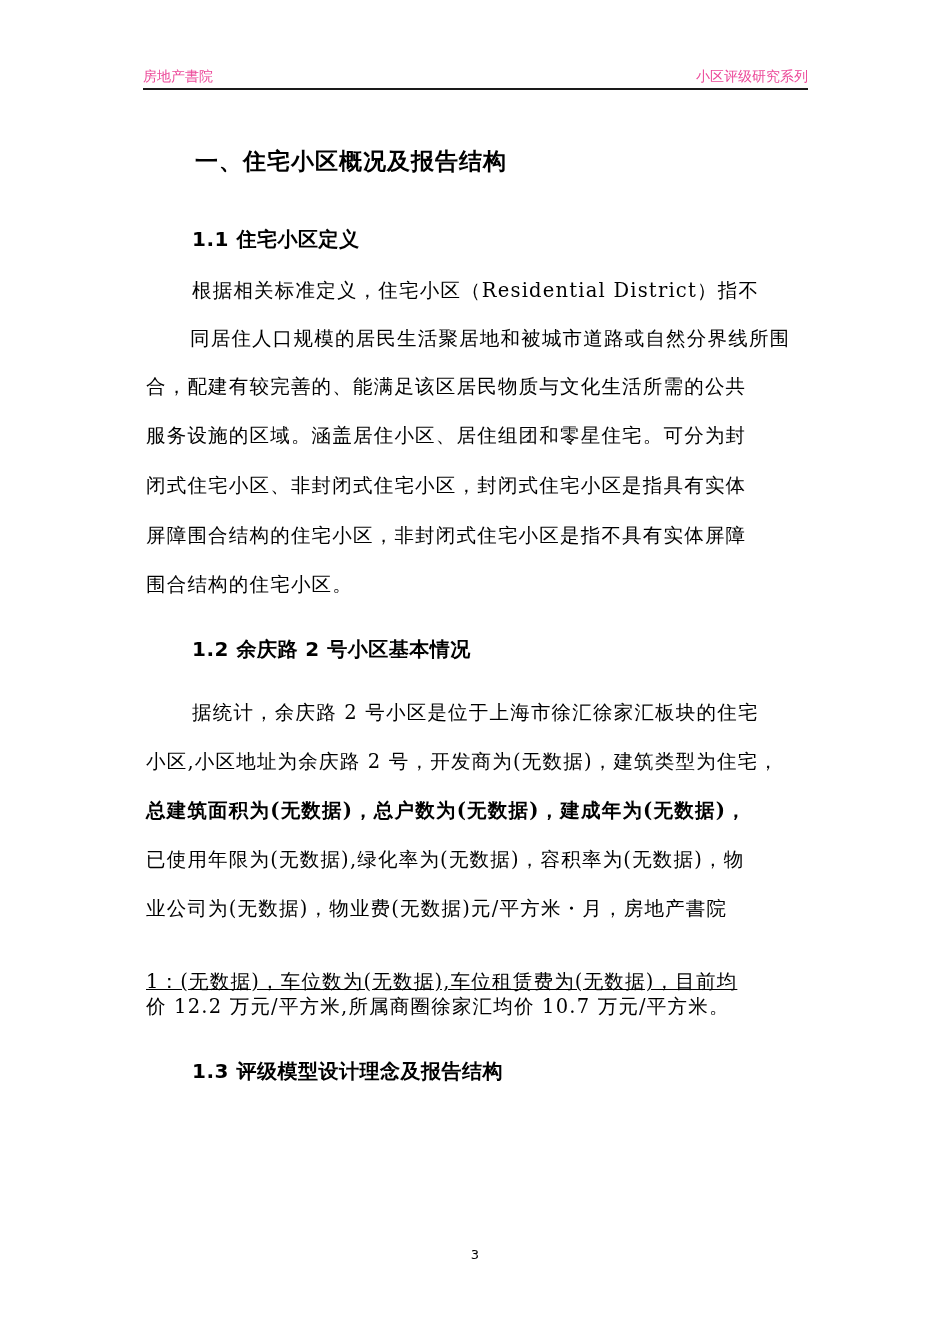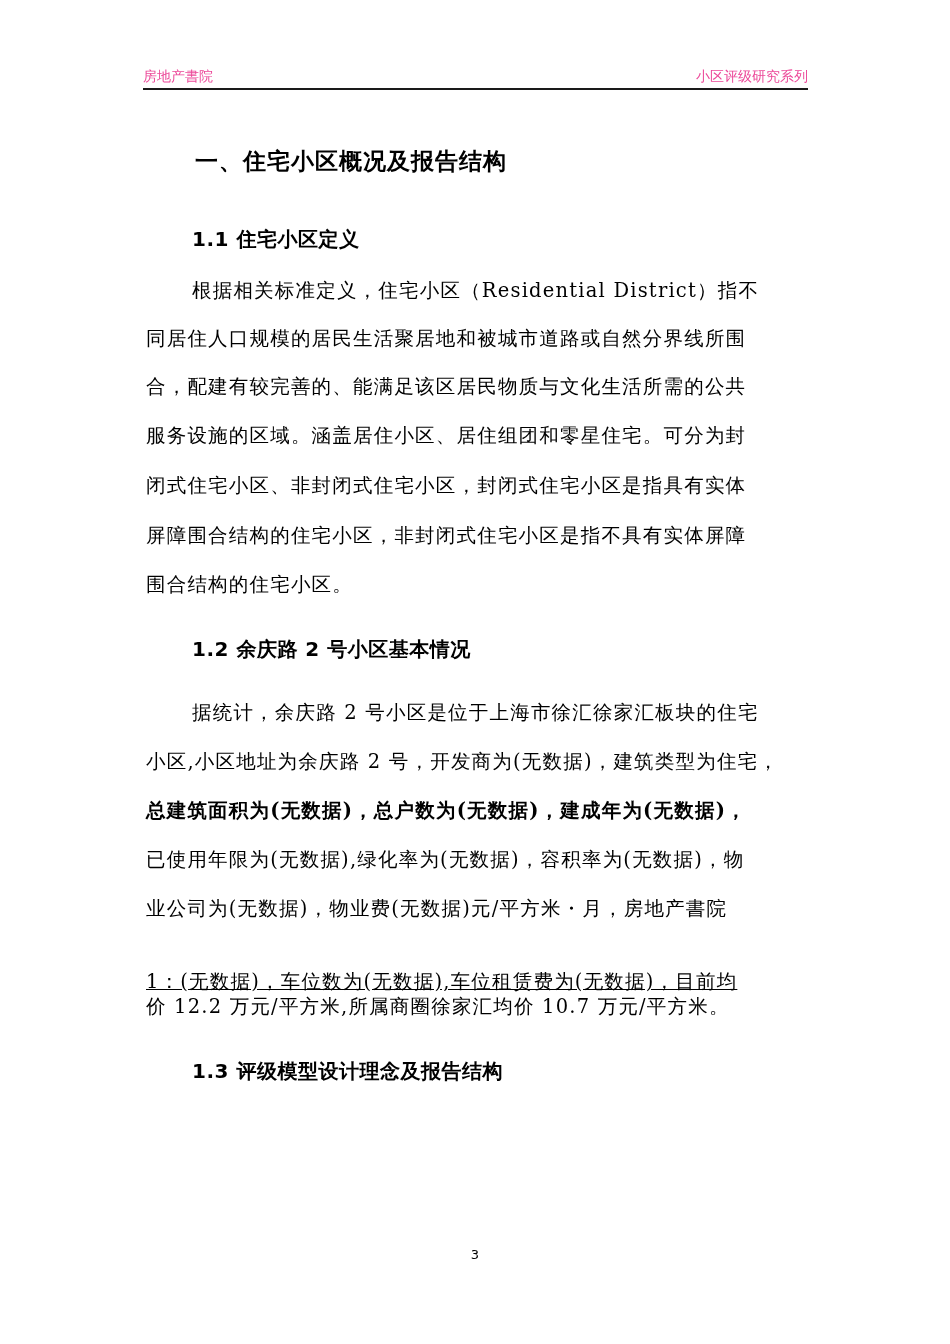--- a/index.html
+++ b/index.html
@@ -22,21 +22,21 @@
 
   <div class="header">
     <span class="header-left">房地产書院</span>
     <span class="header-right">小区评级研究系列</span>
   </div>
 
   <div class="h1">一、住宅小区概况及报告结构</div>
 
   <div class="h2" style="top:226px;">1.1 住宅小区定义</div>
   <div class="line indent" style="top:277px;">根据相关标准定义，住宅小区（Residential District）指不</div>
-  <div class="line" style="top:325px;">同居住人口规模的居民生活聚居地和被城市道路或自然分界线所围</div>
+  <div class="line" style="top:325px;margin-left:44px;">同居住人口规模的居民生活聚居地和被城市道路或自然分界线所围</div>
   <div class="line" style="top:373px;">合，配建有较完善的、能满足该区居民物质与文化生活所需的公共</div>
   <div class="line" style="top:422px;">服务设施的区域。涵盖居住小区、居住组团和零星住宅。可分为封</div>
   <div class="line" style="top:472px;">闭式住宅小区、非封闭式住宅小区，封闭式住宅小区是指具有实体</div>
   <div class="line" style="top:522px;">屏障围合结构的住宅小区，非封闭式住宅小区是指不具有实体屏障</div>
   <div class="line" style="top:571px;">围合结构的住宅小区。</div>
 
   <div class="h2" style="top:636px;">1.2 余庆路 2 号小区基本情况</div>
   <div class="line indent" style="top:699px;">据统计，余庆路 2 号小区是位于上海市徐汇徐家汇板块的住宅</div>
   <div class="line" style="top:748px;">小区,小区地址为余庆路 2 号，开发商为(无数据)，建筑类型为住宅，</div>
   <div class="line" style="top:797px;font-weight:bold;">总建筑面积为(无数据)，总户数为(无数据)，建成年为(无数据)，</div>

